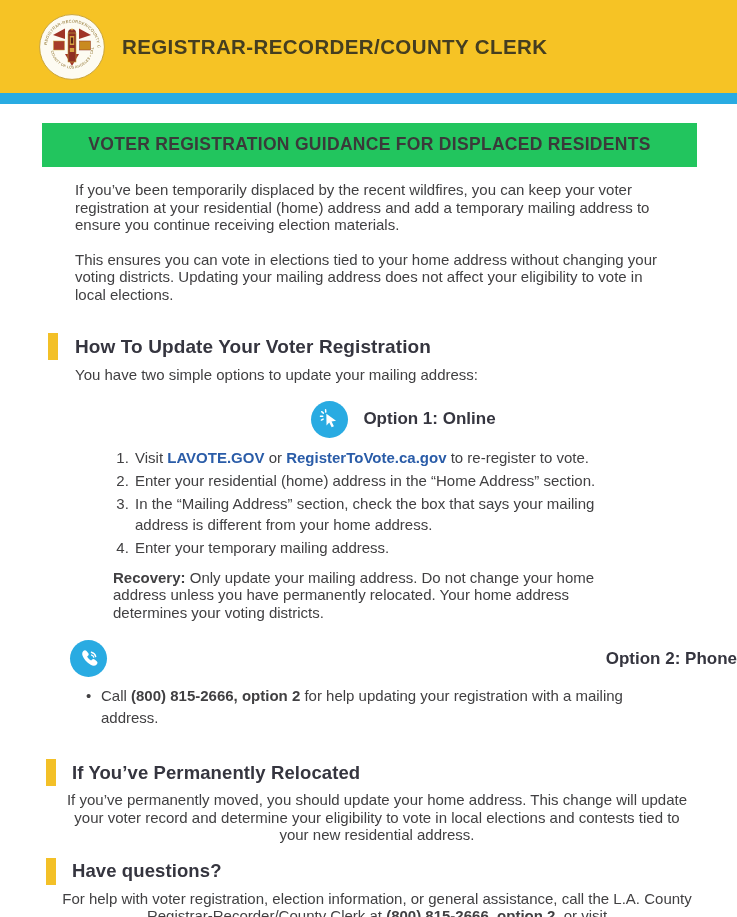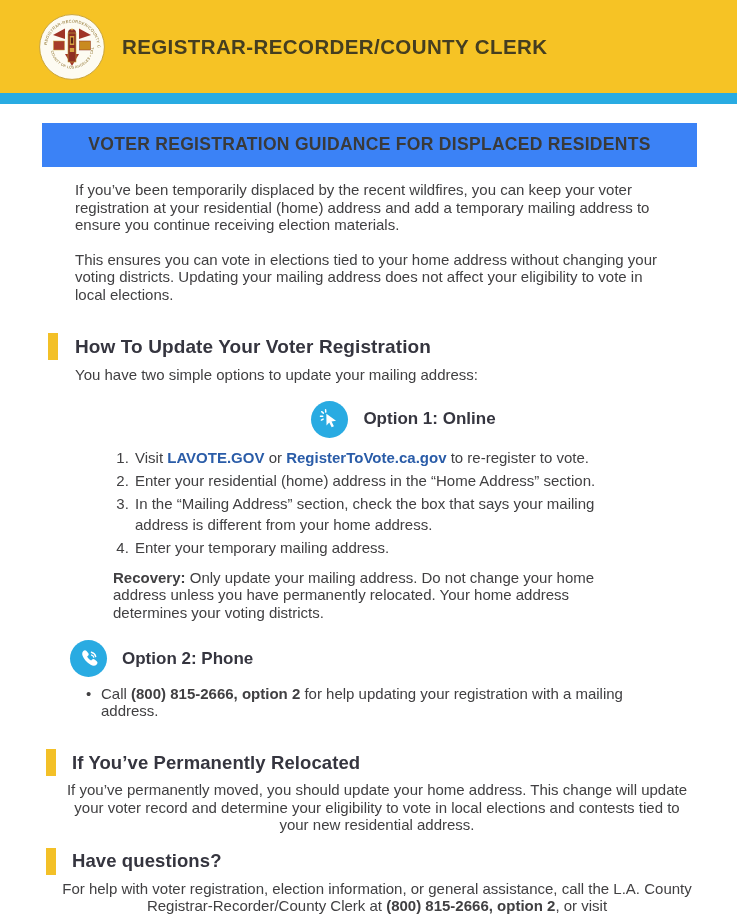--- a/index.html
+++ b/index.html
@@ -19,21 +19,21 @@
   .seal { width:66px; height:66px; flex:0 0 auto; }
   .seal svg { width:66px; height:66px; display:block; }
   .header-titles {
     margin-left:17px; font-weight:bold; font-size:20.5px; line-height:1.32;
     color:#453E20; letter-spacing:0.4px; text-transform:uppercase;
   }
   .stripe { height:11px; background:#29ABE2; }
 
   
   .banner {
-    margin:19px 40px 0 42px; background:#3b82f6;
+    margin:19px 40px 0 42px; background:#22c55e;
     padding:11px 8px 12px; text-align:center;
     font-weight:bold; font-size:17.5px; letter-spacing:0.3px; color:#3A3A3A;
   }
 
   
   .p-intro {
     margin:14px 60px 0 75px; max-width:608px;
     font-size:15px; line-height:17.5px;
   }
   .p-intro + .p-intro { margin-top:17px; }
@@ -41,38 +41,38 @@
   
   .sec-head { display:flex; align-items:center; }
   .sec-head .bar { width:10px; height:27px; background:#F3C027; flex:0 0 auto; }
   .sec-head h2 { margin:0 0 0 17px; font-size:19px; color:#35353F; letter-spacing:0.1px;text-align:right; }
   .howto .sec-head { margin:30px 0 0 48px; }
   .howto .sub { margin:6px 0 0 75px; font-size:15px; line-height:17.5px; }
 
   
   .option-row { display:flex; align-items:center; margin-left:70px; }
   .option-row.first { margin-top:17px;justify-content:center; }
-  .option-row.second { margin-top:19px; }
+  .option-row.second { margin-top:19px;justify-content:space-between; }
   .option-icon {
     width:37px; height:37px; border-radius:50%; background:#29ABE2;
     display:flex; align-items:center; justify-content:center; flex:0 0 auto;
   }
   .option-label { margin-left:15px; font-size:17px; font-weight:bold; color:#35353F; }
 
   
   ol.steps { margin:9px 0 0 0; padding-left:133px; max-width:645px; }
   ol.steps li { font-size:15px; line-height:21px; margin-bottom:2px; padding-left:2px; }
 
   
   .important { margin:11px 0 0 113px; max-width:497px; font-size:15px; line-height:17.5px; }
 
   
   .bullet-item {
     margin:8px 0 0 101px; max-width:545px; position:relative;
-    font-size:15px; line-height:17px;
+    font-size:15px; line-height:22px;
   }
   .bullet-item::before { content:"•"; position:absolute; left:-15px; color:#414042; }
 
   
   .bottom .sec-head { margin-left:46px; }
   .bottom .sec-head h2 { margin-left:16px; font-size:18.5px; }
   .bottom .body { margin:5px 45px 0 62px; max-width:642px; font-size:15px; line-height:17.5px;text-align:center; }
   .relocated { margin-top:30px; }
   .questions { margin-top:14px; }
 

